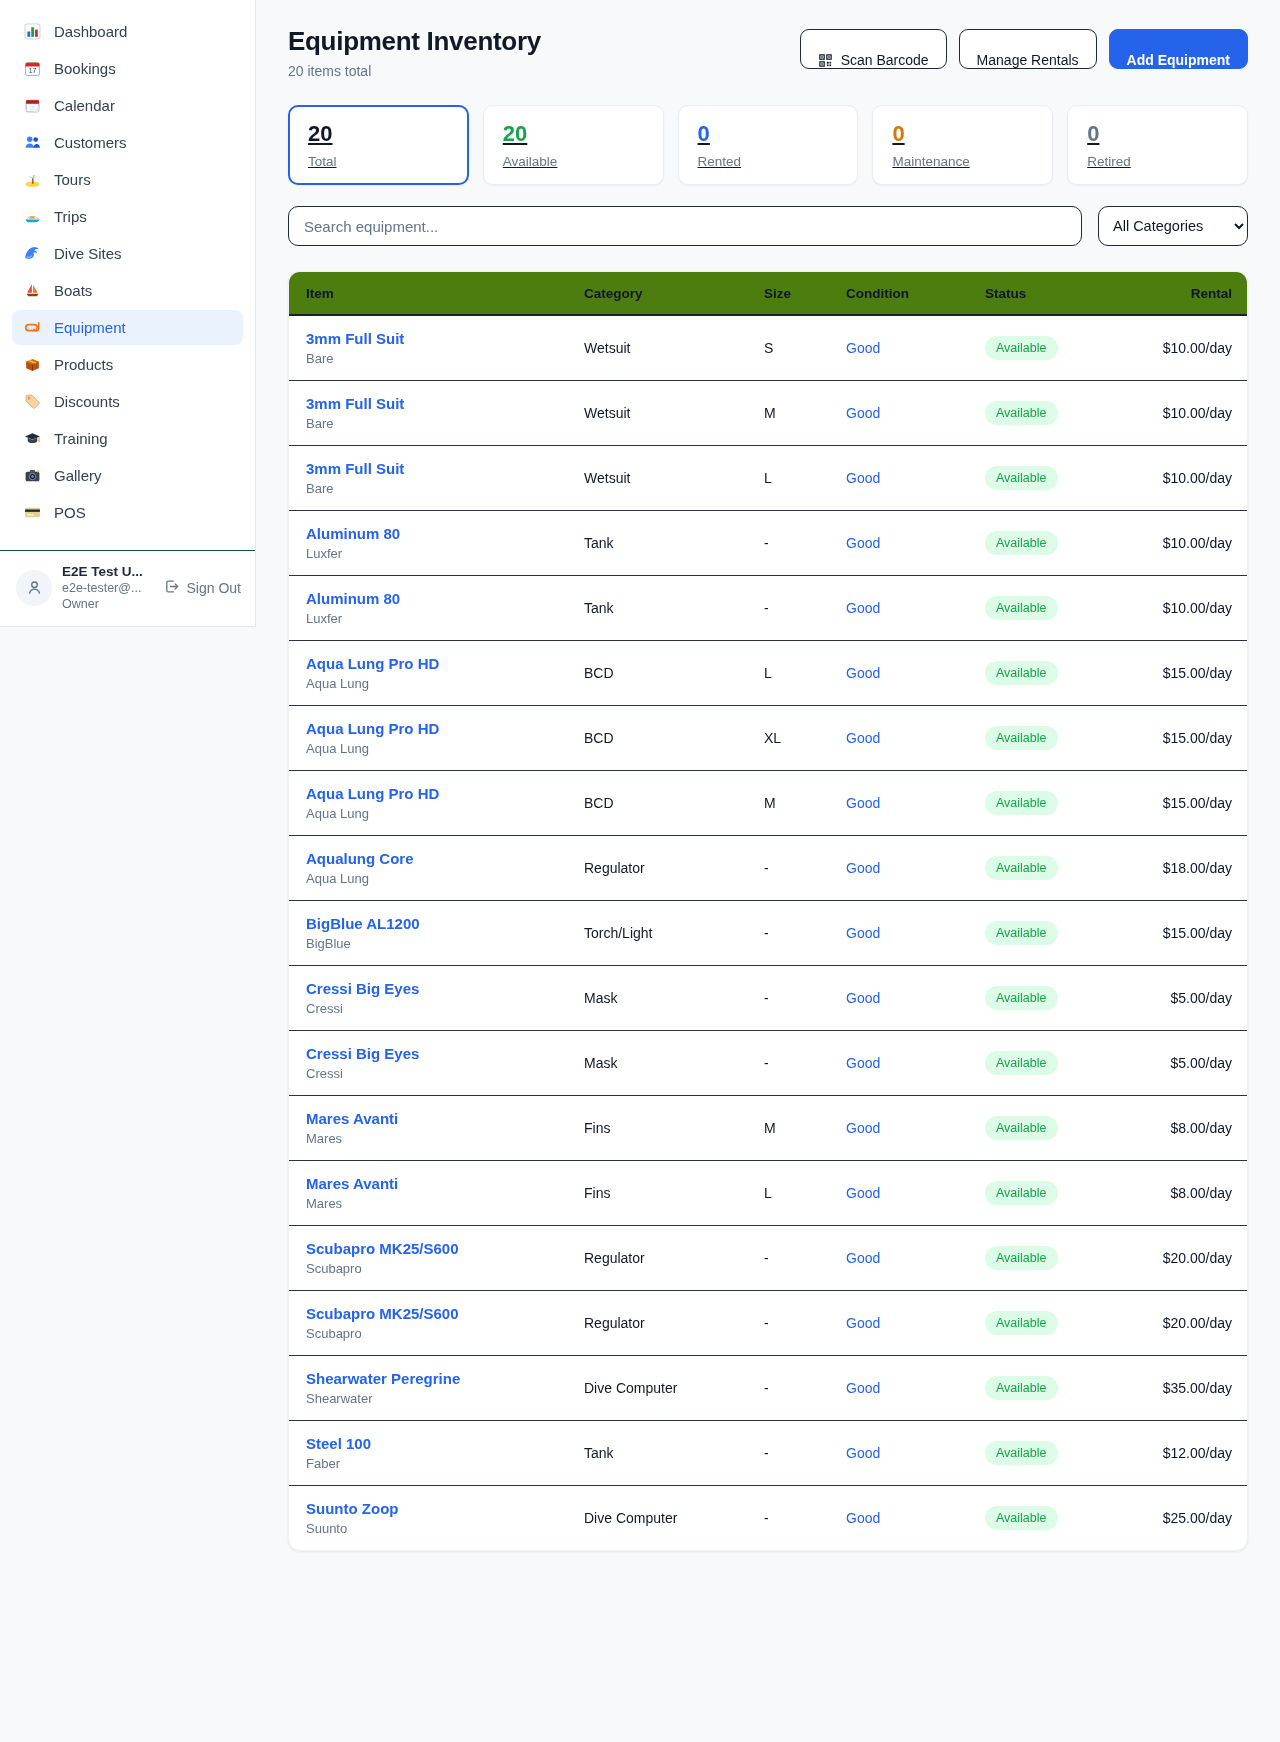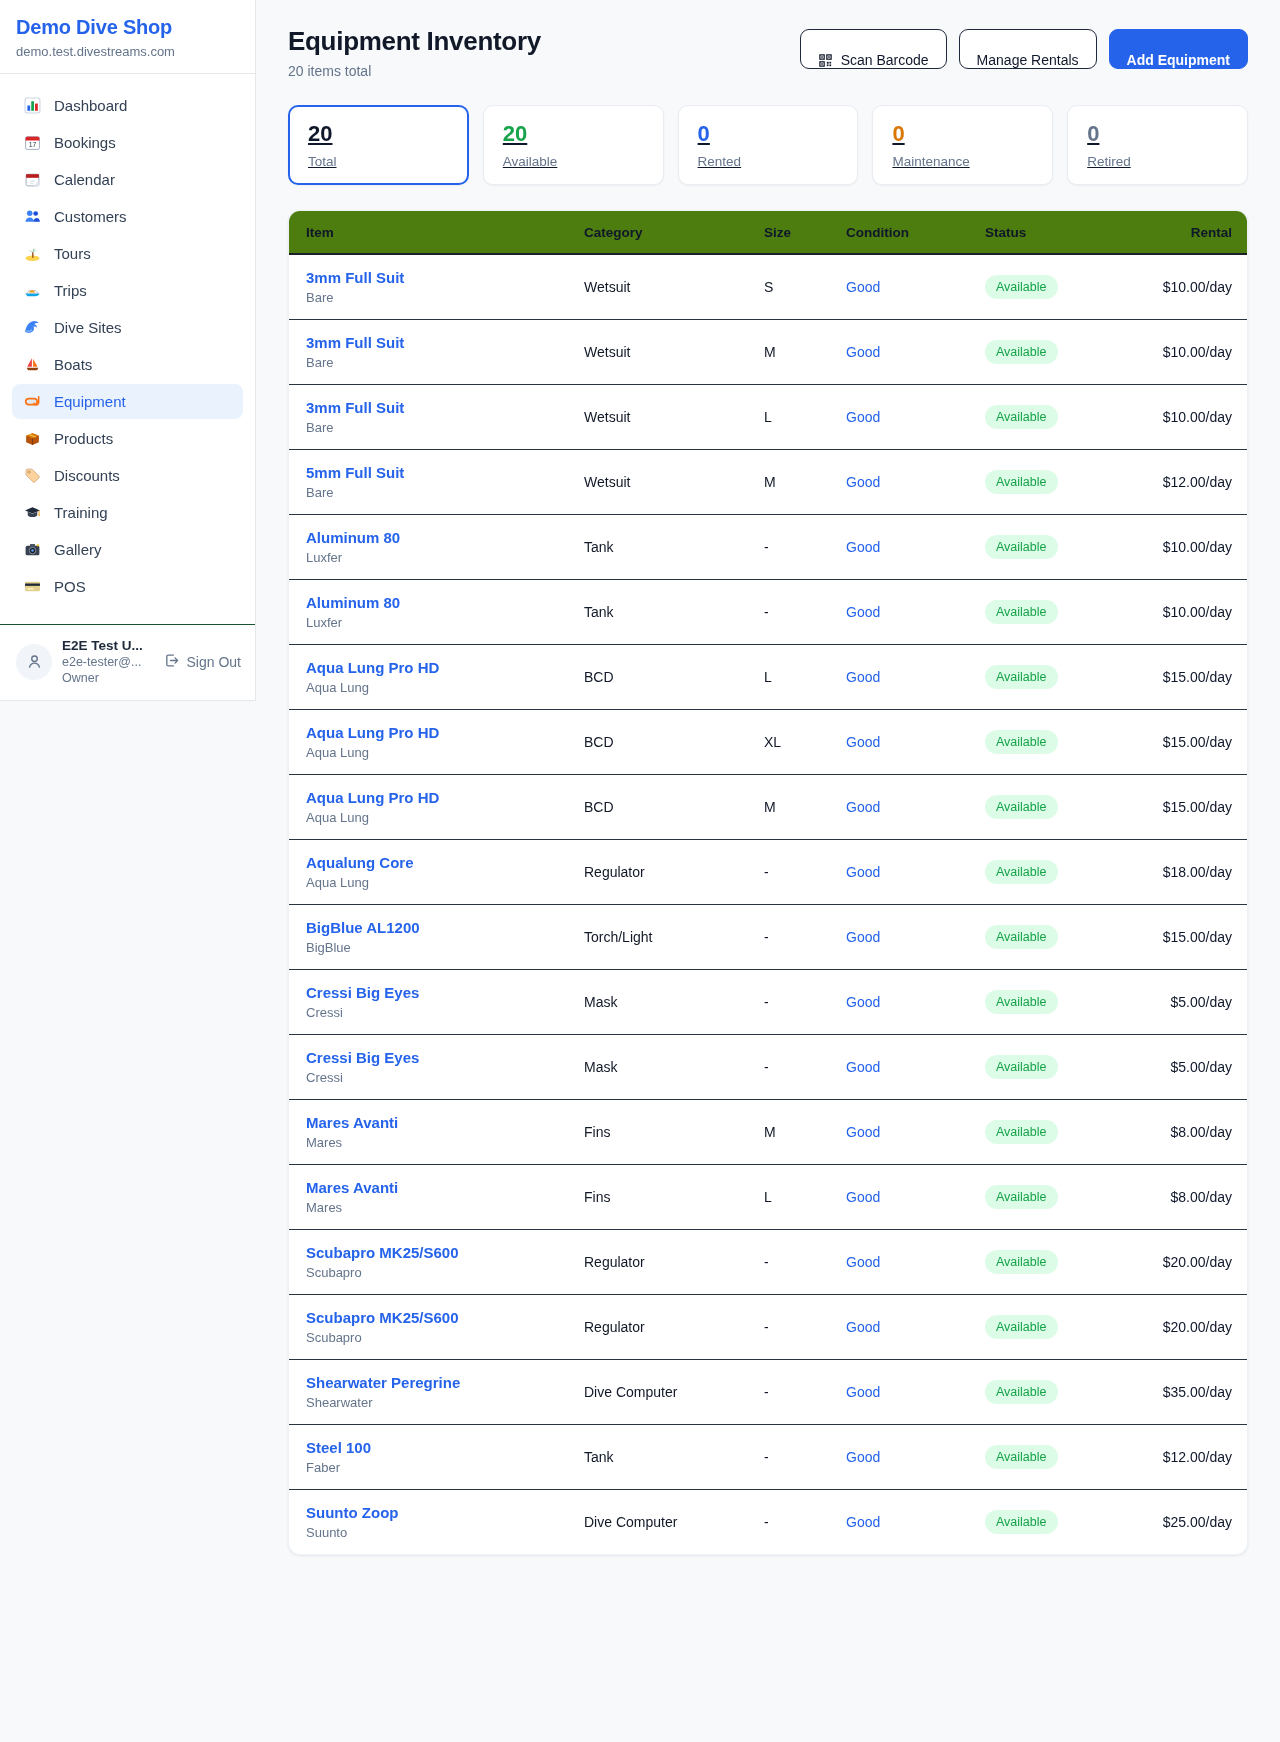--- a/index.html
+++ b/index.html
@@ -93,24 +93,20 @@
   .cond-link { font-size:14px; color:#2563eb; cursor:pointer; }
   .badge {
     display:inline-block; background:#dcfce7; color:#16a34a; font-size:12.5px;
     padding:5px 11px; border-radius:999px;
   }
 </style>
 </head>
 <body>
 
 <aside class="sidebar">
-  <div class="brand">
-    <div class="brand-name">Demo Dive Shop</div>
-    <div class="brand-domain">demo.test.divestreams.com</div>
-  </div>
   <nav class="nav">
   <div class="nav-item">
     <span class="nav-icon">
           <svg viewBox="0 0 16 16">
             <rect x="1" y="1" width="14" height="14" rx="2" fill="#fff" stroke="#cbd5e1"></rect>
             <rect x="3.2" y="8" width="2.6" height="5" fill="#2563eb"></rect>
             <rect x="6.8" y="4" width="2.6" height="9" fill="#16a34a"></rect>
             <rect x="10.4" y="6.2" width="2.6" height="6.8" fill="#dc2626"></rect>
           </svg>
         </span>
@@ -345,20 +341,26 @@
     <div class="stat-value" style="color: rgb(217, 119, 6);">0</div>
     <div class="stat-label">Maintenance</div>
   </div>
 
   <div class="stat-card">
     <div class="stat-value" style="color: rgb(100, 116, 139);">0</div>
     <div class="stat-label">Retired</div>
   </div>
 </div>
 
+  <div class="filter-row">
+    <input class="search-input" type="text" placeholder="Search equipment..." style="">
+    <select class="category-select">
+      <option>All Categories</option>
+    </select>
+  </div>
 
   <div class="table-card">
     <table>
       <colgroup>
         <col style="width:295px">
           <col style="width:180px">
           <col style="width:82px">
         <col style="width:139px">
           <col style="width:150px">
           <col>
@@ -403,31 +405,20 @@
       <div class="item-name">3mm Full Suit</div>
       <div class="item-brand">Bare</div>
     </td>
     <td><span class="cell-text">Wetsuit</span></td>
     <td><span class="cell-text">L</span></td>
     <td><span class="cond-link">Good</span></td>
     <td><span class="badge">Available</span></td>
     <td class="col-rental">$10.00/day</td>
   </tr>
 
-  <tr>
-    <td>
-      <div class="item-name">5mm Full Suit</div>
-      <div class="item-brand">Bare</div>
-    </td>
-    <td><span class="cell-text">Wetsuit</span></td>
-    <td><span class="cell-text">M</span></td>
-    <td><span class="cond-link">Good</span></td>
-    <td><span class="badge">Available</span></td>
-    <td class="col-rental">$12.00/day</td>
-  </tr>
 
   <tr>
     <td>
       <div class="item-name">Aluminum 80</div>
       <div class="item-brand">Luxfer</div>
     </td>
     <td><span class="cell-text">Tank</span></td>
     <td><span class="cell-text">-</span></td>
     <td><span class="cond-link">Good</span></td>
     <td><span class="badge">Available</span></td>

